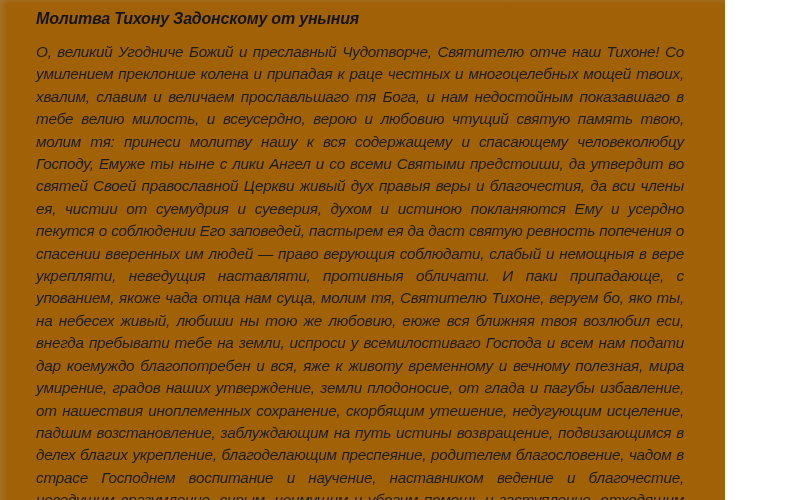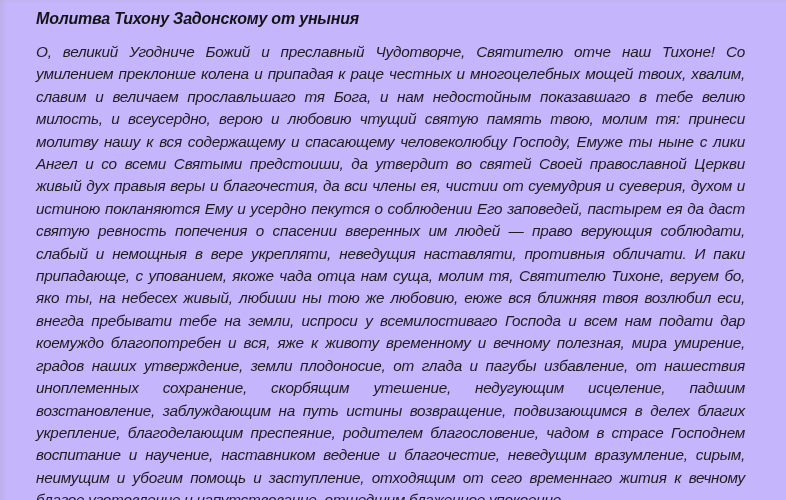--- a/index.html
+++ b/index.html
@@ -1,21 +1,21 @@
 <!DOCTYPE html>
 <html lang="ru"><head>
 <meta charset="utf-8">
 <style>
   * { margin: 0; padding: 0; box-sizing: border-box; }
   html, body { background: #ffffff; }
   .page {
     position: relative;
-    width: 786px;
+    width: 725px;
     height: 500px;
-    background: #c4b5fd;
+    background: #a16207;
     overflow: hidden;
     font-family: "Liberation Sans", "DejaVu Sans", sans-serif;
   }
   
   .edge-shade-left {
     position: absolute;
     left: 0; top: 0; bottom: 0;
     width: 7px;
     background: linear-gradient(to right, rgba(160,160,160,0.22), rgba(160,160,160,0));
     pointer-events: none;

